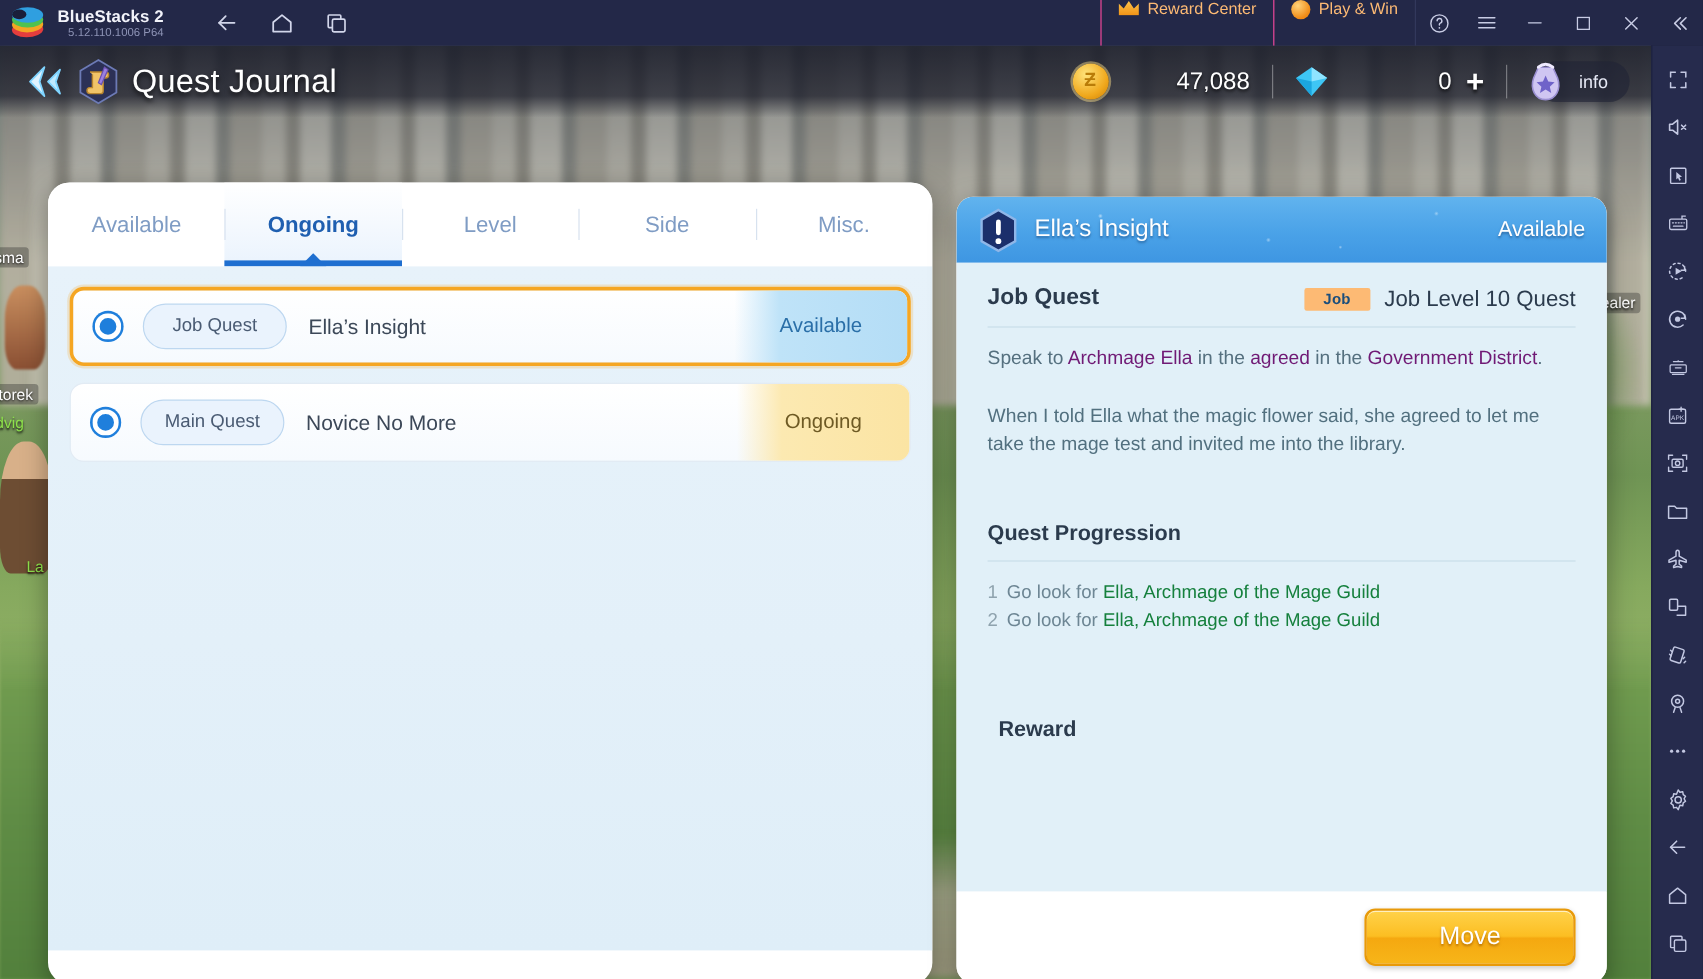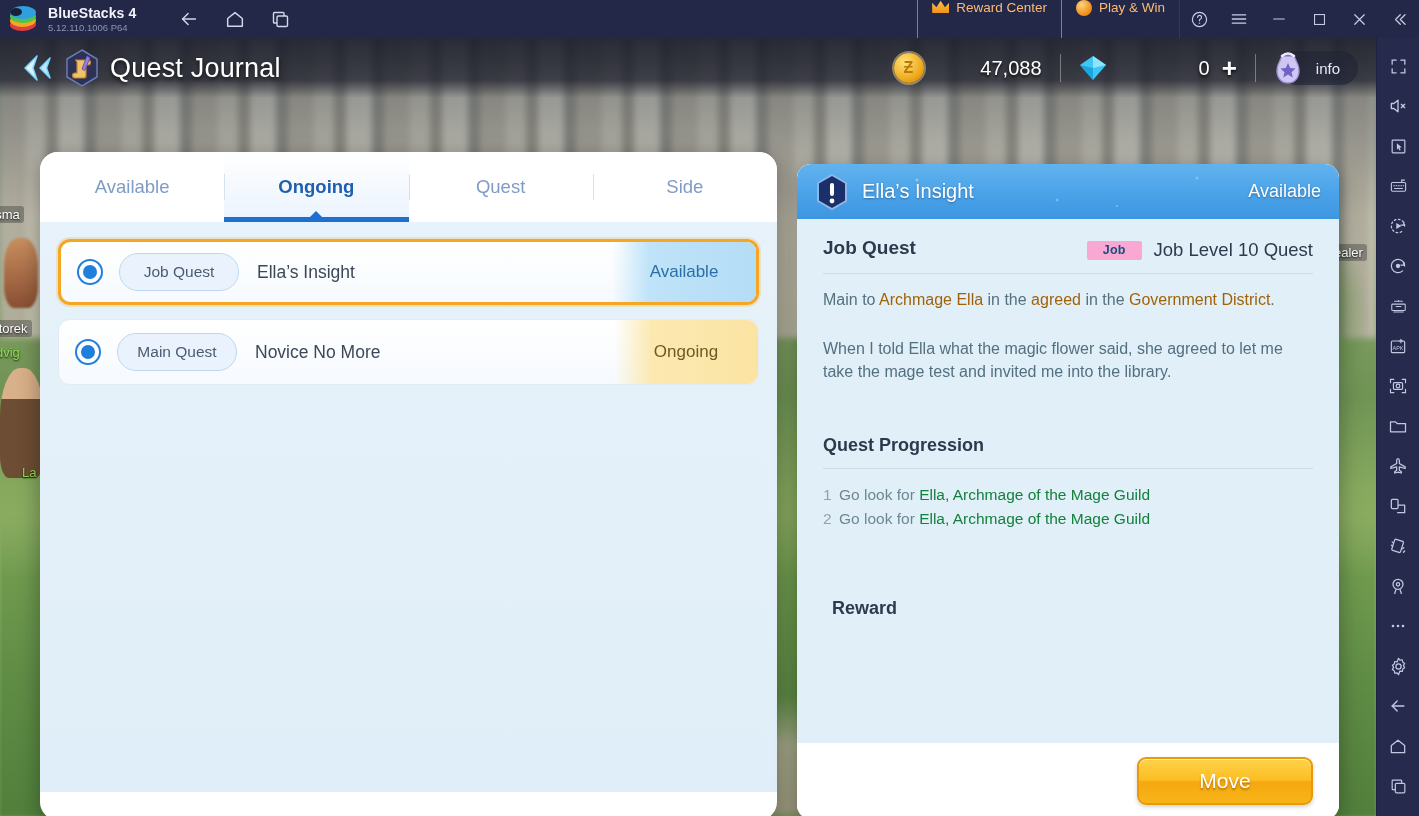--- a/index.html
+++ b/index.html
@@ -27,21 +27,21 @@
     position: absolute; border-radius: 50%;
     left: 2px; display: block;
   }
   .bs-l1 { width: 26px; height: 13px; top: 14px; background: #e43d3d; transform: skewX(-8deg);}
   .bs-l2 { width: 26px; height: 13px; top: 10px; background: #f5a623; transform: skewX(-4deg);}
   .bs-l3 { width: 26px; height: 13px; top: 6px;  background: #4fc24f; }
   .bs-l4 { width: 26px; height: 13px; top: 2px;  background: #2f9fe0; }
   .bs-l5 { width: 12px; height: 8px; top: 4px; left: 9px; background: #1a1f3a; }
   .bs-titles { display: flex; flex-direction: column; justify-content: center; line-height: 1; }
   .bs-name { font-size: 14px; font-weight: bold; color: #f2f3fa; letter-spacing: .1px; }
-  .bs-ver  { font-size: 9.5px; color: #8d93b5; margin-top: 3px; }
+  .bs-ver  { font-size: 9.5px; color: #8d93b5; margin-top: 3px; text-align: right; }
   .tb-navs { display: flex; align-items: center; margin-left: 42px; gap: 24px; }
   .tb-navs svg { display: block; }
   .tb-right { margin-left: auto; display: flex; align-items: center; height: 38px; }
   .tb-pill {
     display: flex; gap: 7px; height: 38px;
     padding: 0 14px; font-size: 13.5px; color: #fdba74;
     border-left: 1px solid #ec4899;
   }
   .crown { width: 17px; height: 13px; position: relative; flex: none; }
   .crown::before {
@@ -297,30 +297,30 @@
   .dbody {
     position: absolute; left: 0; right: 0; top: 55px; bottom: 76px;
     background: #e1f0f8;
     padding: 18px 26px 0 26px;
     overflow: hidden;
   }
   .drow1 { display: flex; align-items: baseline; }
   .dq-kind { font-size: 19px; color: #2b3b4d; font-weight: bold; }
   .dq-right { margin-left: auto; display: flex; align-items: center; gap: 12px; }
   .job-badge {
-    background: #f9a8d4; color: #1b4e7c; font-size: 12.5px; font-weight: bold;
+    background: #fdba74; color: #1b4e7c; font-size: 12.5px; font-weight: bold;
     padding: 2.5px 16px; border-radius: 2px; letter-spacing: .2px;
   }
   .dq-level { font-size: 18.5px; color: #2b3b4d; }
   .hr { height: 1px; background: #c9dee9; margin: 12px 0 0 0; }
   .ptext {
     font-size: 16px; line-height: 23px; color: #55707f; margin-top: 14px;
   }
   .ptext.body2 { color: #52707f; margin-top: 26px; }
-  .pink { color: #a16207; }
+  .pink { color: #701a75; }
   .sec-title {
     font-size: 18px; color: #2b3b4d; font-weight: bold; margin-top: 52px;
   }
   .prog-list { margin-top: 14px; }
   .prog-item {
     display: flex; font-size: 15.5px; line-height: 23px; color: #6d8694; margin-bottom: 1px;
   }
   .prog-n { width: 16px; flex: none; color: #8fa3ae; }
   .prog-pink { color: #15803d; }
   .sec-title.reward { margin-top: 68px; margin-left: 9px; }
@@ -359,21 +359,21 @@
 
 <div class="titlebar">
   <div class="bs-logo">
     <i class="bs-l1"></i>
       <i class="bs-l2"></i>
       <i class="bs-l3"></i>
       <i class="bs-l4"></i>
       <i class="bs-l5"></i>
   </div>
   <div class="bs-titles">
-    <div class="bs-name">BlueStacks 4</div>
+    <div class="bs-name">BlueStacks 2</div>
     <div class="bs-ver">5.12.110.1006  P64</div>
   </div>
   <div class="tb-navs">
     <span>
       <svg width="22" height="22" viewBox="0 0 24 24" fill="none" stroke="#d2d6ea" stroke-width="1.6" stroke-linecap="round" stroke-linejoin="round">
           <path d="M19 12H5"></path>
           <path d="M11 18l-6-6 6-6"></path>
         </svg>
     </span>
     <span>
@@ -498,24 +498,27 @@
     <div class="tabs">
       <div class="tab">
         <span>Available</span>
       </div>
       <div class="tab active">
         <span>Ongoing</span>
         <span class="tab-underline"></span>
         <span class="tab-caret"></span>
       </div>
       <div class="tab">
-        <span>Quest</span>
+        <span>Level</span>
       </div>
       <div class="tab">
         <span>Side</span>
+      </div>
+      <div class="tab">
+        <span>Misc.</span>
       </div>
     </div>
 
     <div class="list-area">
       <div class="qrow selected">
         <span class="radio"></span>
         <span class="qtag">Job Quest</span>
         <span class="qname">Ella’s Insight</span>
         <span class="qstatus available">Available</span>
       </div>
@@ -545,21 +548,21 @@
       <div class="drow1">
         <span class="dq-kind">Job Quest</span>
         <span class="dq-right">
           <span class="job-badge">Job</span>
           <span class="dq-level">Job Level 10 Quest</span>
         </span>
       </div>
       <div class="hr"></div>
 
       <div class="ptext">
-        <span>Main to </span><span class="pink">Archmage Ella</span><span> in the </span><span class="pink">agreed</span><span> in the </span><span class="pink">Government District</span><span>.</span>
+        <span>Speak to </span><span class="pink">Archmage Ella</span><span> in the </span><span class="pink">agreed</span><span> in the </span><span class="pink">Government District</span><span>.</span>
       </div>
 
       <div class="ptext body2">When I told Ella what the magic flower said, she agreed to let me take the mage test and invited me into the library.</div>
 
       <div class="sec-title">Quest Progression</div>
       <div class="hr"></div>
 
       <div class="prog-list">
         <div class="prog-item">
           <span class="prog-n">1</span>

